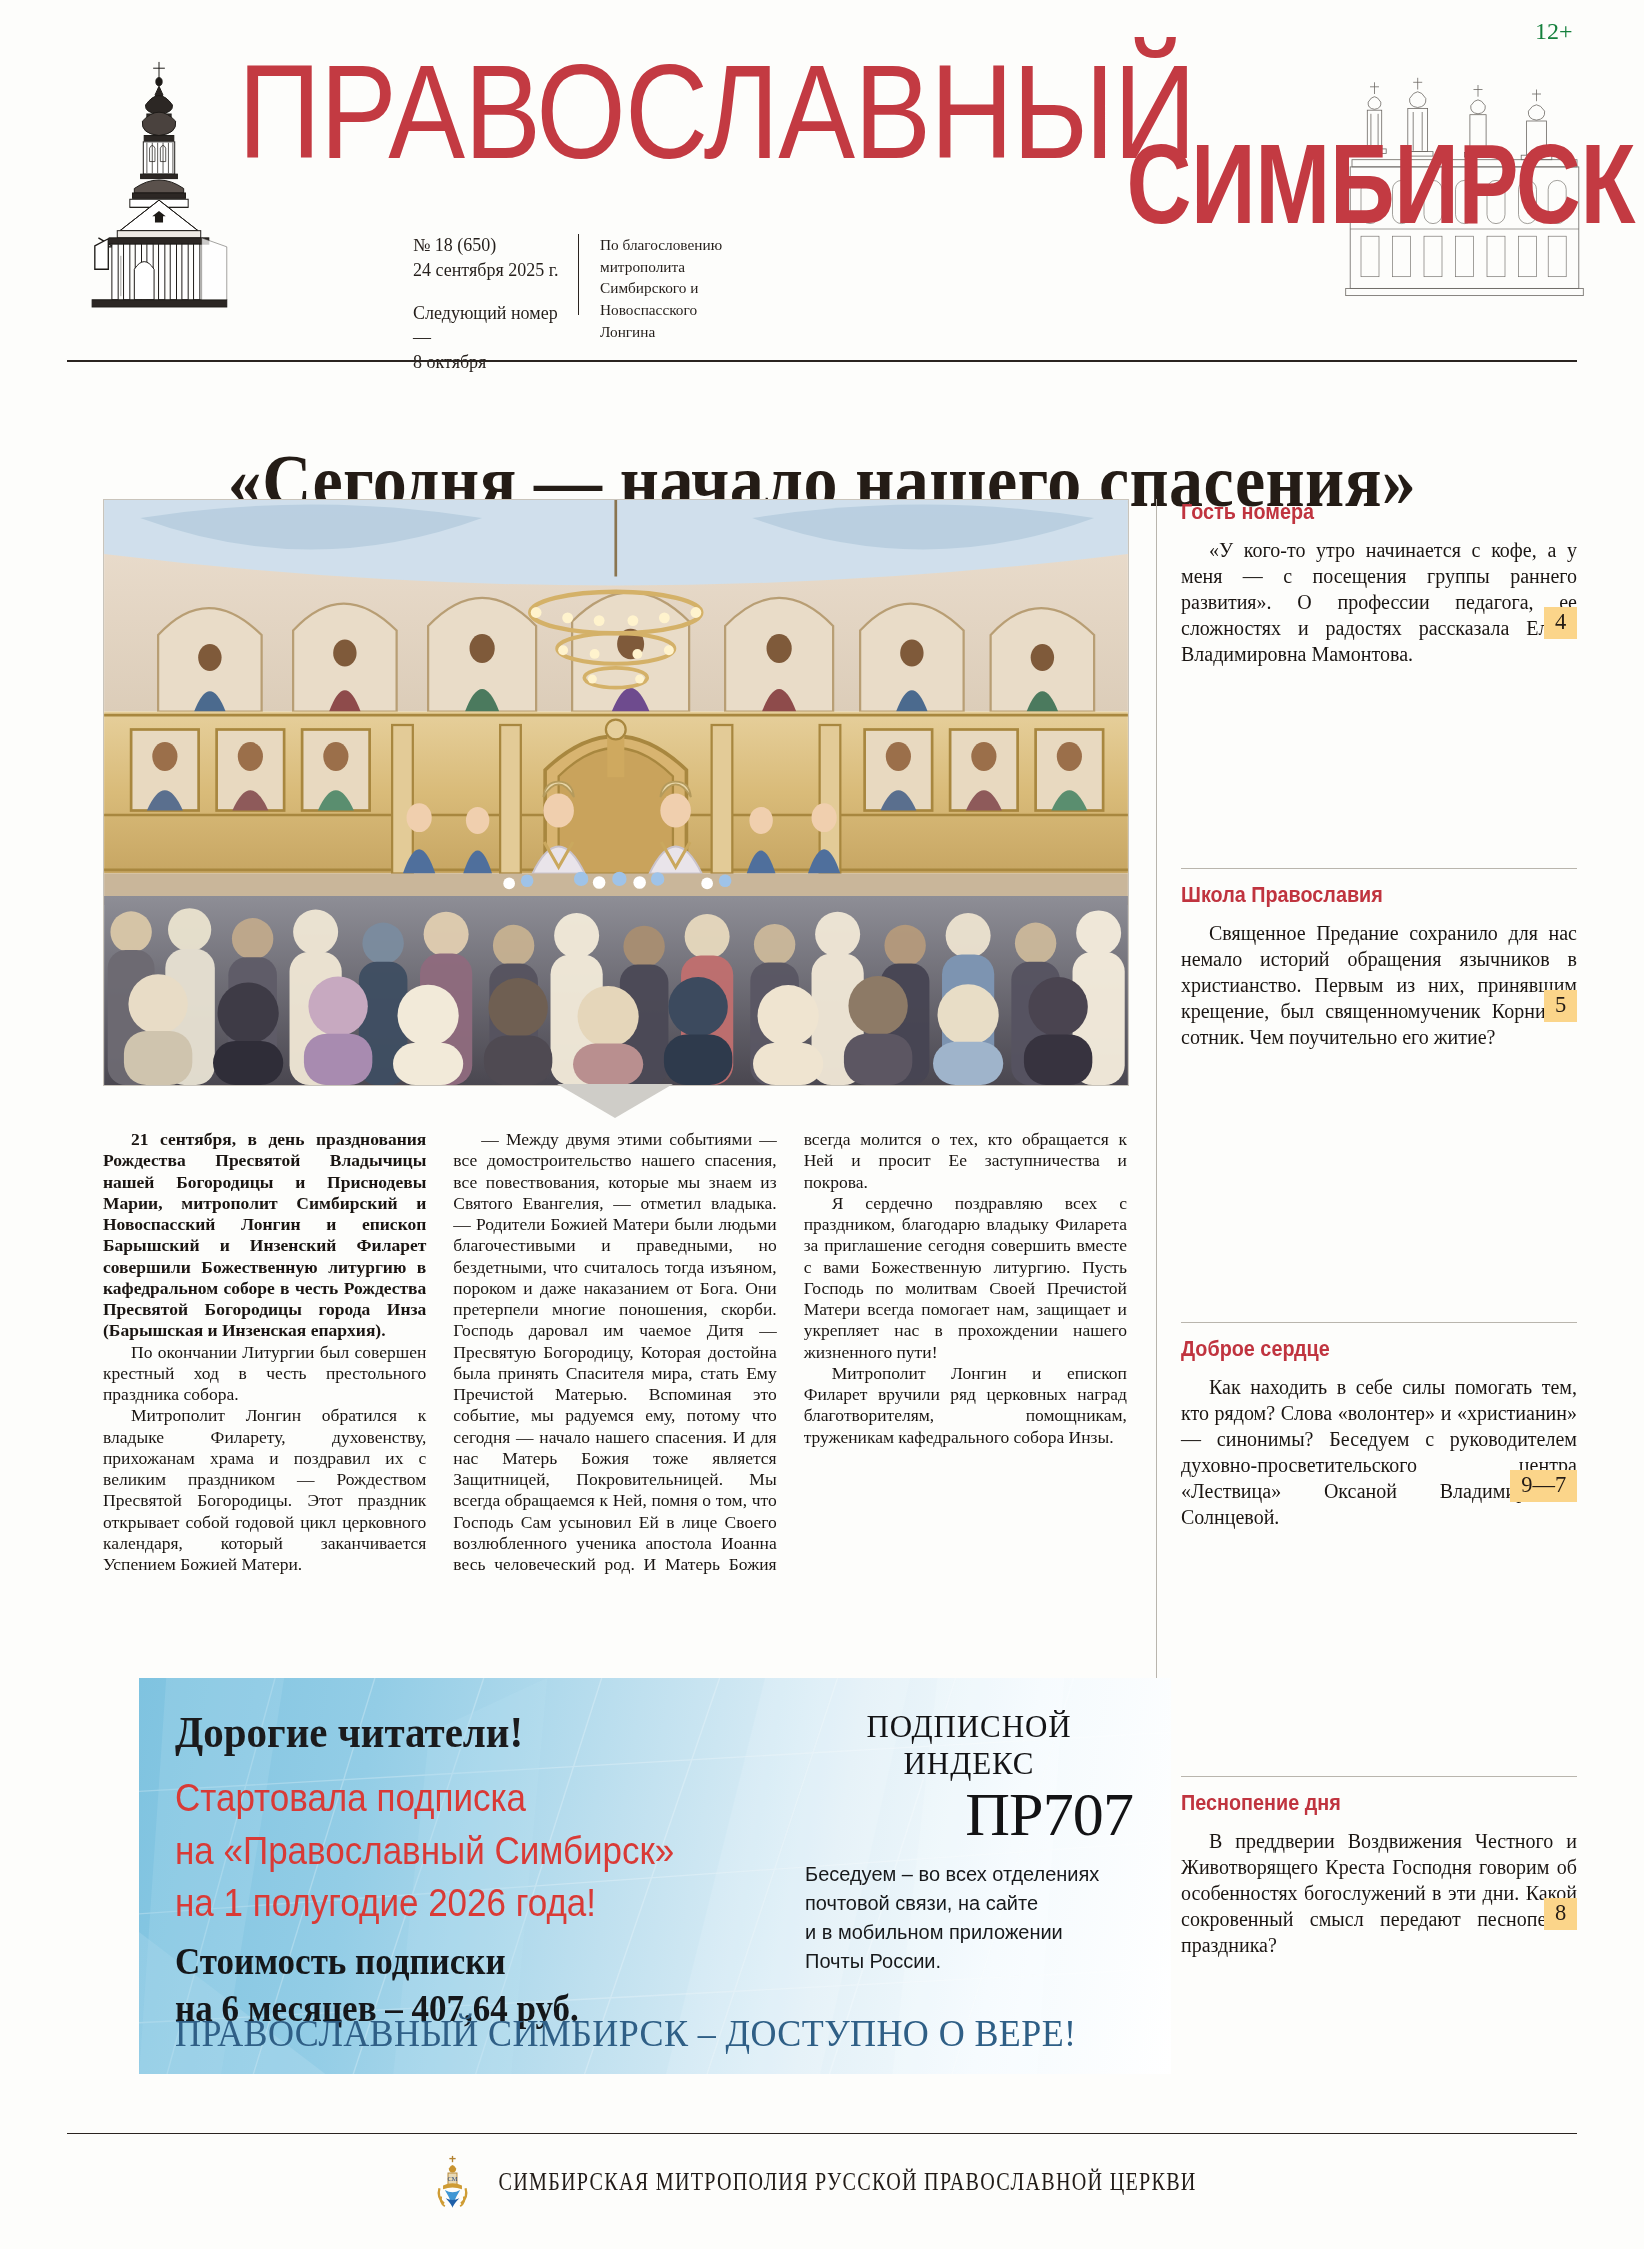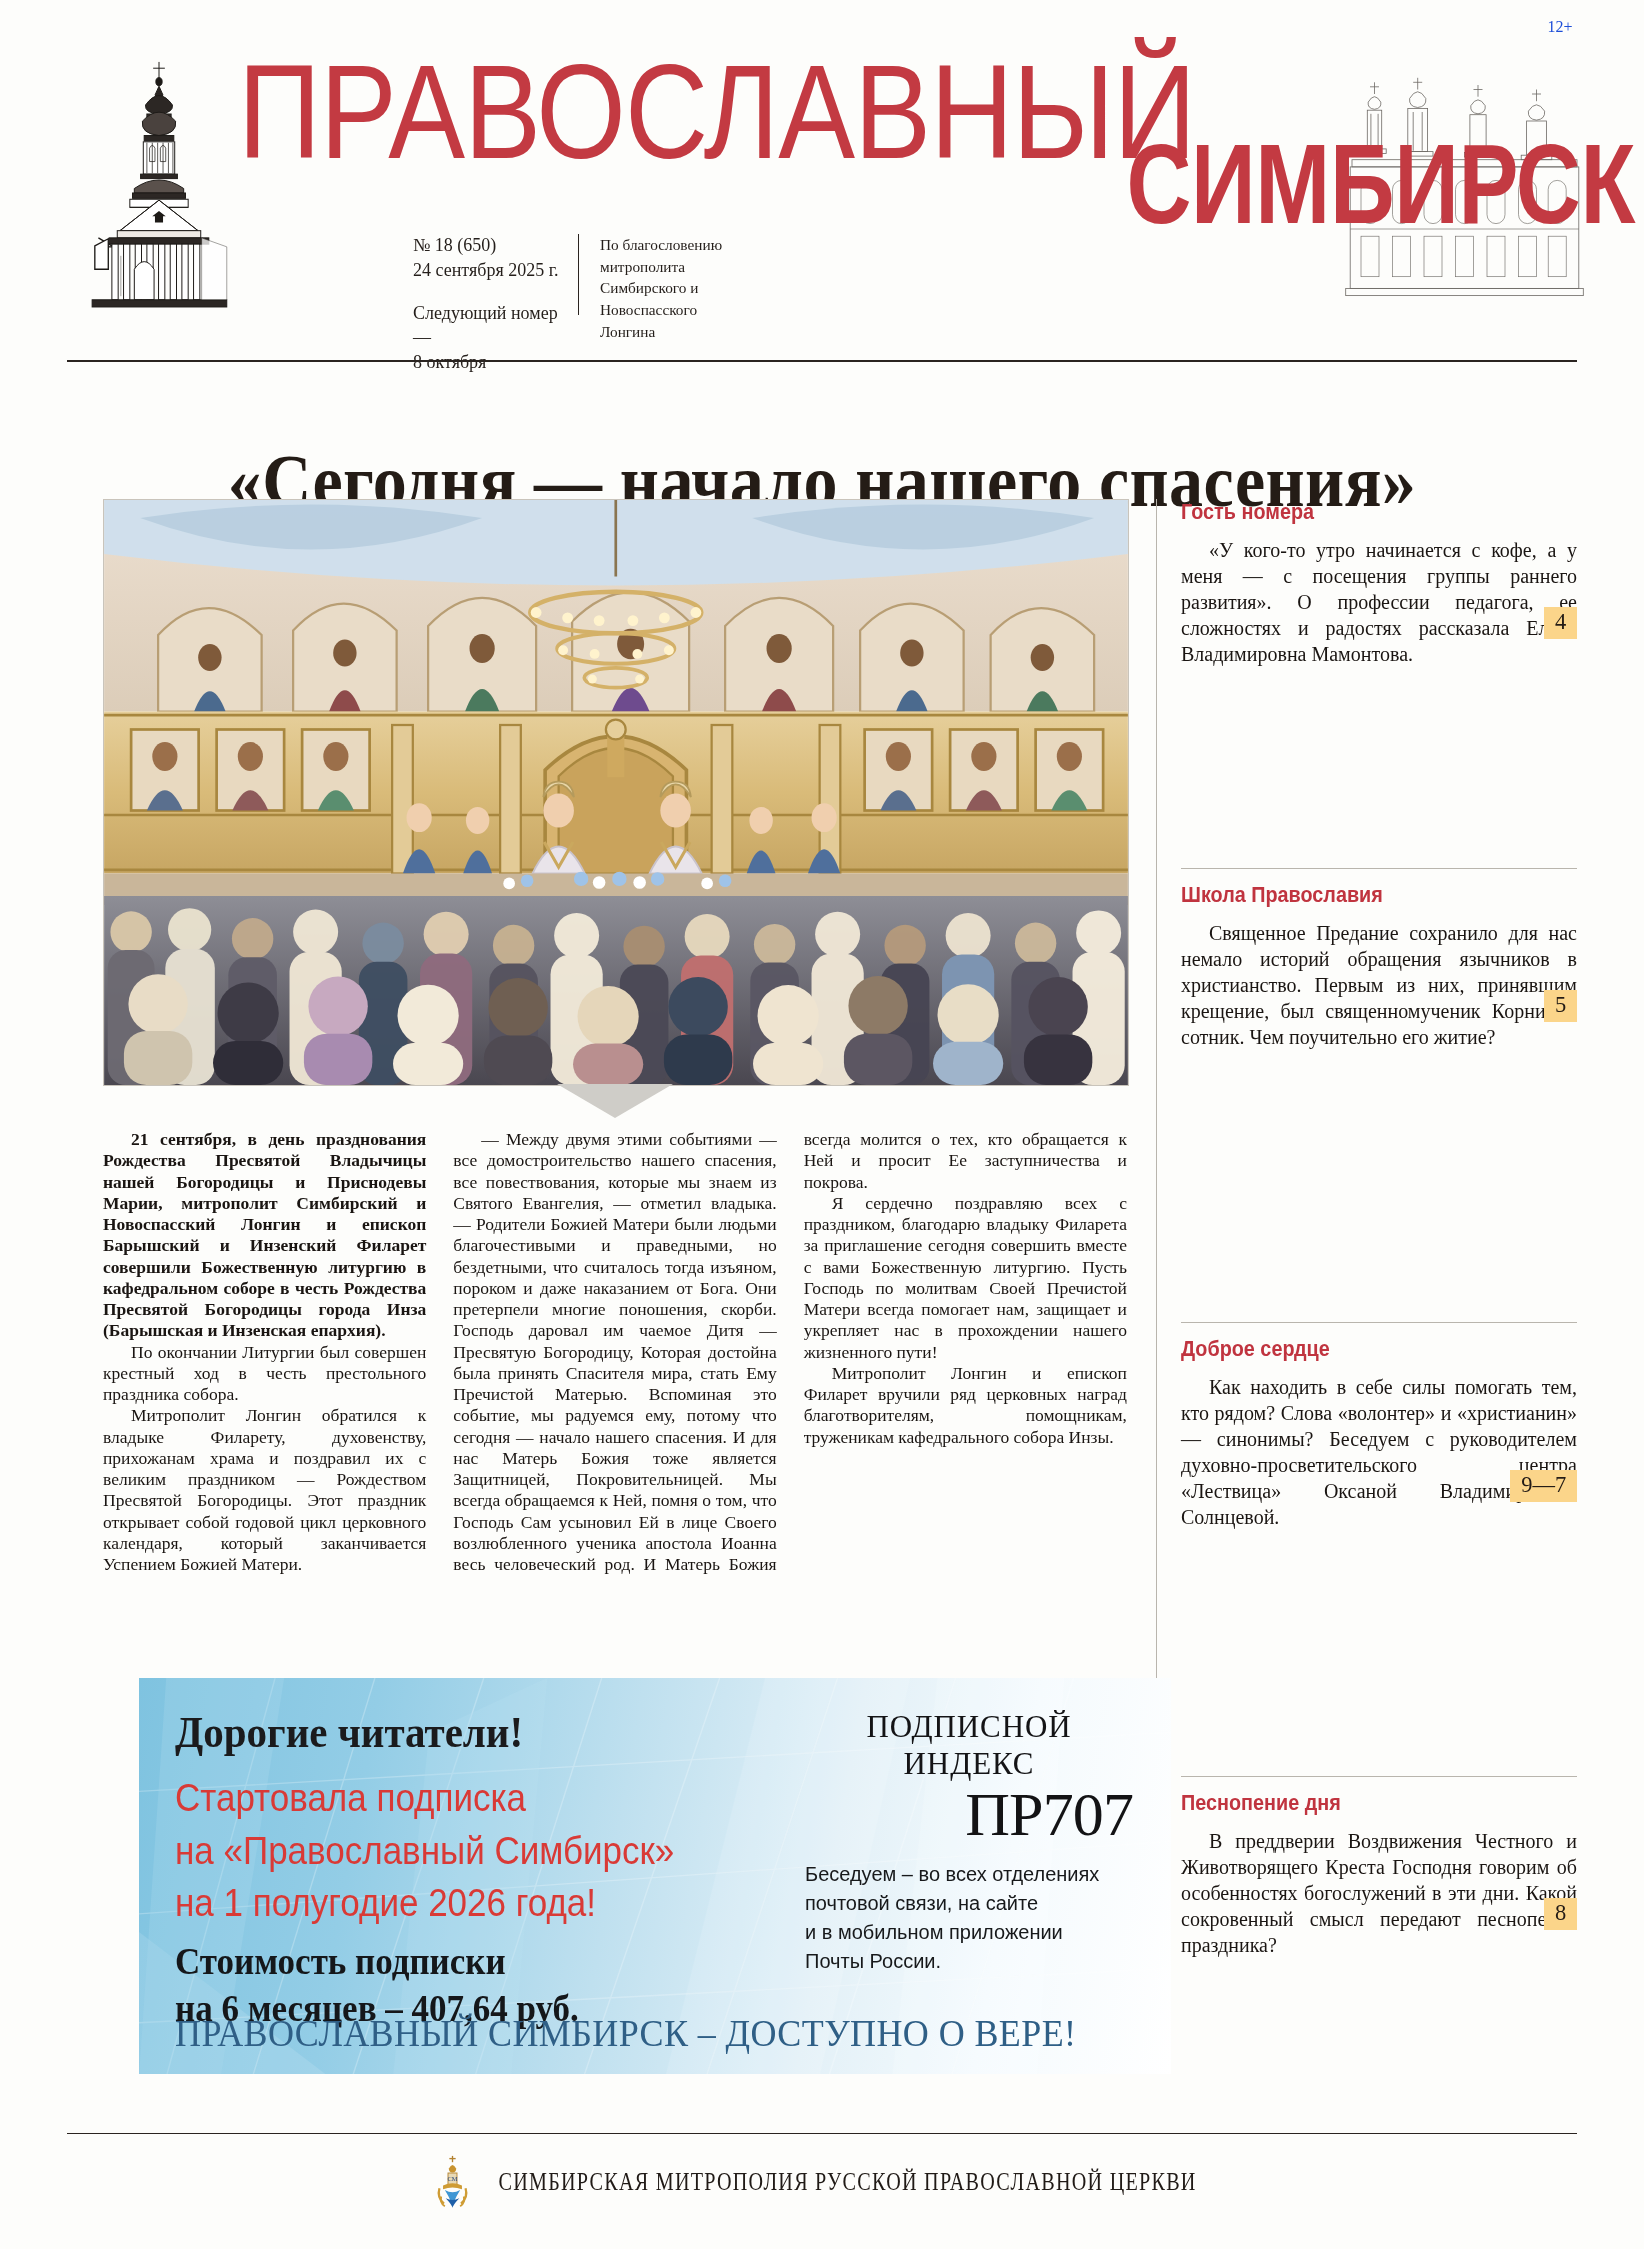--- a/index.html
+++ b/index.html
@@ -7,21 +7,21 @@
     width:1644px;height:2268px;
     background:#fdfdfb;
     font-family:"Liberation Serif", serif;
     color:#1a1512;
     overflow:hidden;
   }
   .page{position:relative;width:1644px;height:2268px;box-sizing:border-box;padding:0 67px;}
 
   
   .masthead{position:relative;height:315px;}
-  .age-badge{position:absolute;right:4.5px;top:18px;font-size:16px;color:#1d4ed8;font-family:"Liberation Serif",serif;}
+  .age-badge{position:absolute;right:4.5px;top:18px;font-size:24px;color:#15803d;font-family:"Liberation Serif",serif;}
 
   .cathedral-left{position:absolute;left:0px;top:58px;width:184px;height:252px;}
   .cathedral-right{position:absolute;right:-9px;top:76px;width:243px;height:225px;}
 
   .title-block{position:absolute;left:171px;top:54px;right:243px;}
   .word-pravoslavny{
     font-family:"Liberation Sans", sans-serif;
     font-weight:400;
     font-size:113px;
     line-height:0.88;

